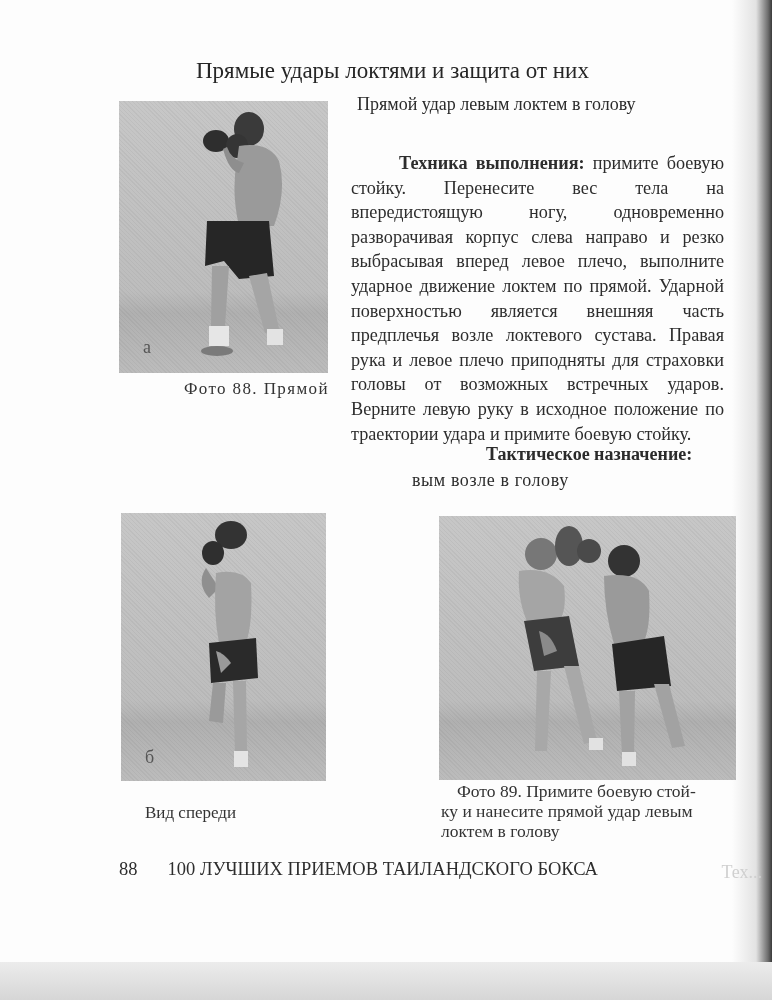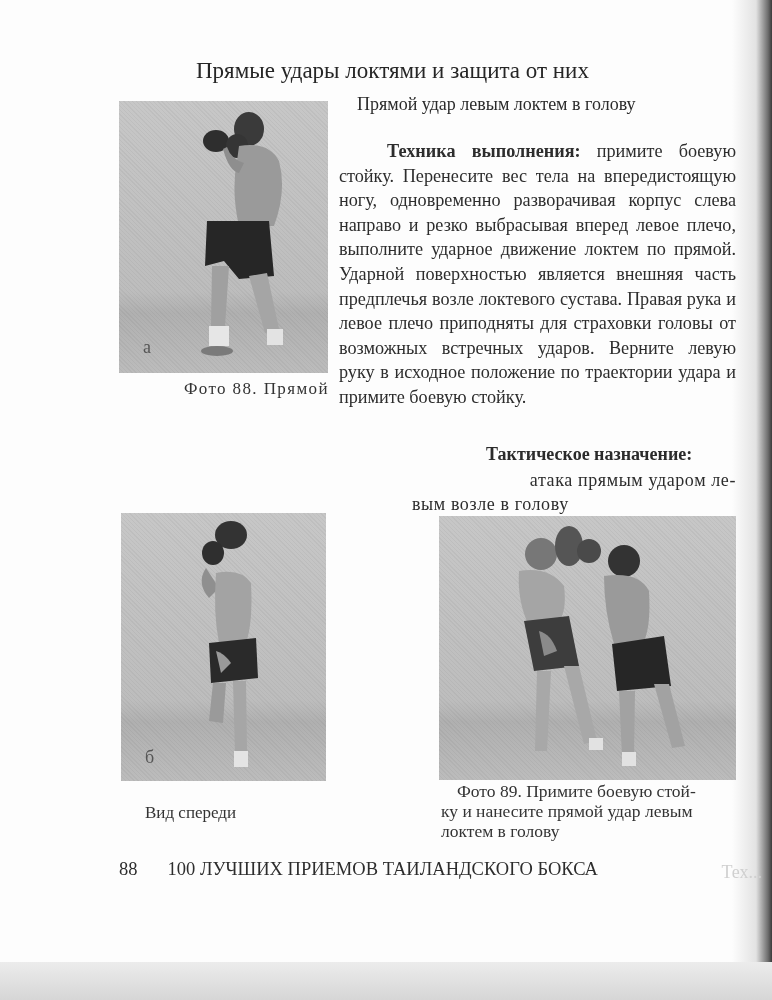--- a/index.html
+++ b/index.html
@@ -9,21 +9,21 @@
     font-family:"Liberation Serif","DejaVu Serif",serif;
     color:#2a2a2a;
   }
   .abs { position:absolute; }
   .page-title { left:196px; top:58px; font-size:23px; white-space:nowrap; color:#262626;text-align:right; }
   .section-title { left:357px; top:94px; font-size:18px; font-weight:normal; white-space:nowrap; color:#2b2b2b; }
   .body-text {
     left:339px; top:139px; width:397px;
     font-size:18.2px; line-height:24.6px; text-align:justify; color:#2d2d2d;
   }
-  .body-text p { margin:0; text-indent:48px; }
+  .body-text p { margin:12px; text-indent:48px; }
   .body-text b { font-weight:bold; }
   .tactic-head { left:486px; top:444px; font-size:18px; font-weight:bold; white-space:nowrap; color:#2b2b2b; }
   .tactic-text { left:412px; top:468px; width:324px; font-size:18px; line-height:24px; letter-spacing:0.6px; color:#2d2d2d; }
   .tactic-text .l1 { display:block; text-align:right; }
   .photo {
     background:
       repeating-linear-gradient(45deg, rgba(0,0,0,0.04) 0 1px, transparent 1px 3px),
       linear-gradient(180deg,#c7c7c7 0%,#bdbdbd 70%,#b0b0b0 78%,#bcbcbc 100%);
     overflow:hidden;
   }
@@ -52,21 +52,20 @@
 
 <div class="abs page-title">Прямые удары локтями и защита от них</div>
 <div class="abs section-title">Прямой удар левым локтем в голову</div>
 
 <div class="abs body-text">
   <p><b>Техника выполнения:</b><span> примите боевую стойку. Перенесите вес тела на впередистоящую ногу, одновременно разворачивая корпус слева направо и резко выбрасывая вперед левое плечо, выполните ударное движение локтем по прямой. Ударной поверхностью является внешняя часть предплечья возле локтевого сустава. Правая рука и левое плечо приподняты для страховки головы от возможных встречных ударов. Верните левую руку в исходное положение по траектории удара и примите боевую стойку.</span></p>
 </div>
 
 <div class="abs tactic-head">Тактическое назначение:</div>
 <div class="abs tactic-text">
-  <span class="l1">атака прямым ударом ле-</span>
   <span>вым возле в голову</span>
 </div>
 
 <div class="abs photo photo-a">
   <svg width="209" height="272" viewBox="0 0 209 272">
     <ellipse cx="130" cy="28" rx="15" ry="17" fill="#3a3a3a"></ellipse>
     <ellipse cx="97" cy="40" rx="13" ry="11" fill="#2e2e2e"></ellipse>
     <ellipse cx="118" cy="45" rx="11" ry="12" fill="#353535"></ellipse>
     <path d="M120 45 Q150 40 160 60 Q168 90 155 125 L120 125 Q112 90 118 60 Z" fill="#9a9a9a"></path>
     <path d="M104 48 Q110 70 120 72 L125 62 Q112 58 108 46 Z" fill="#8e8e8e"></path>

